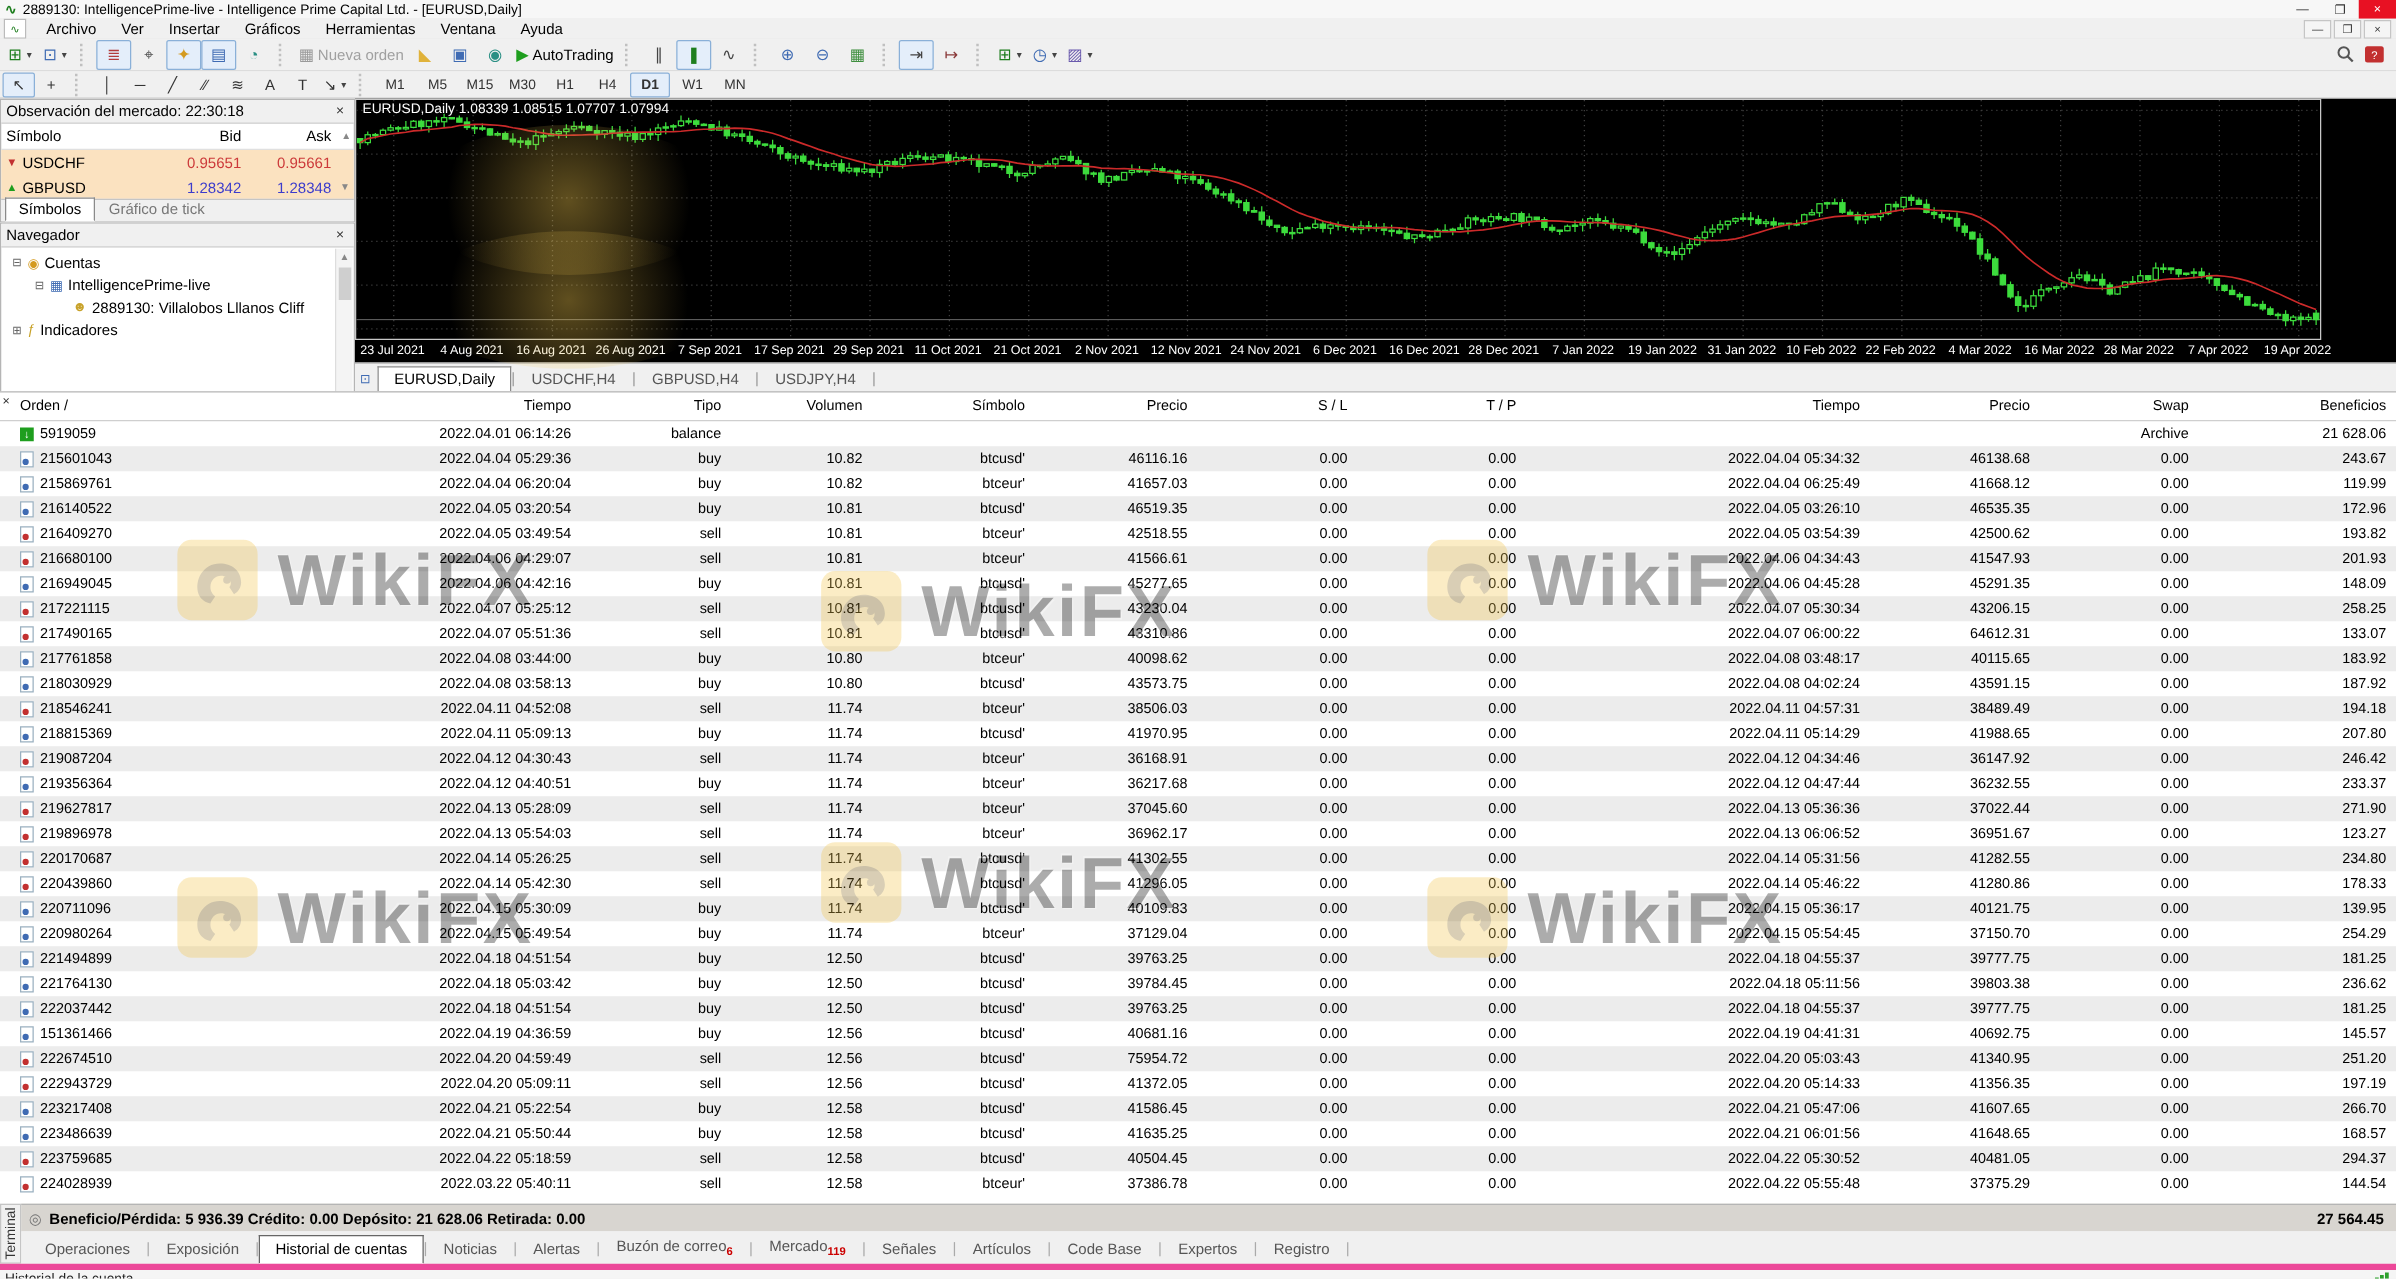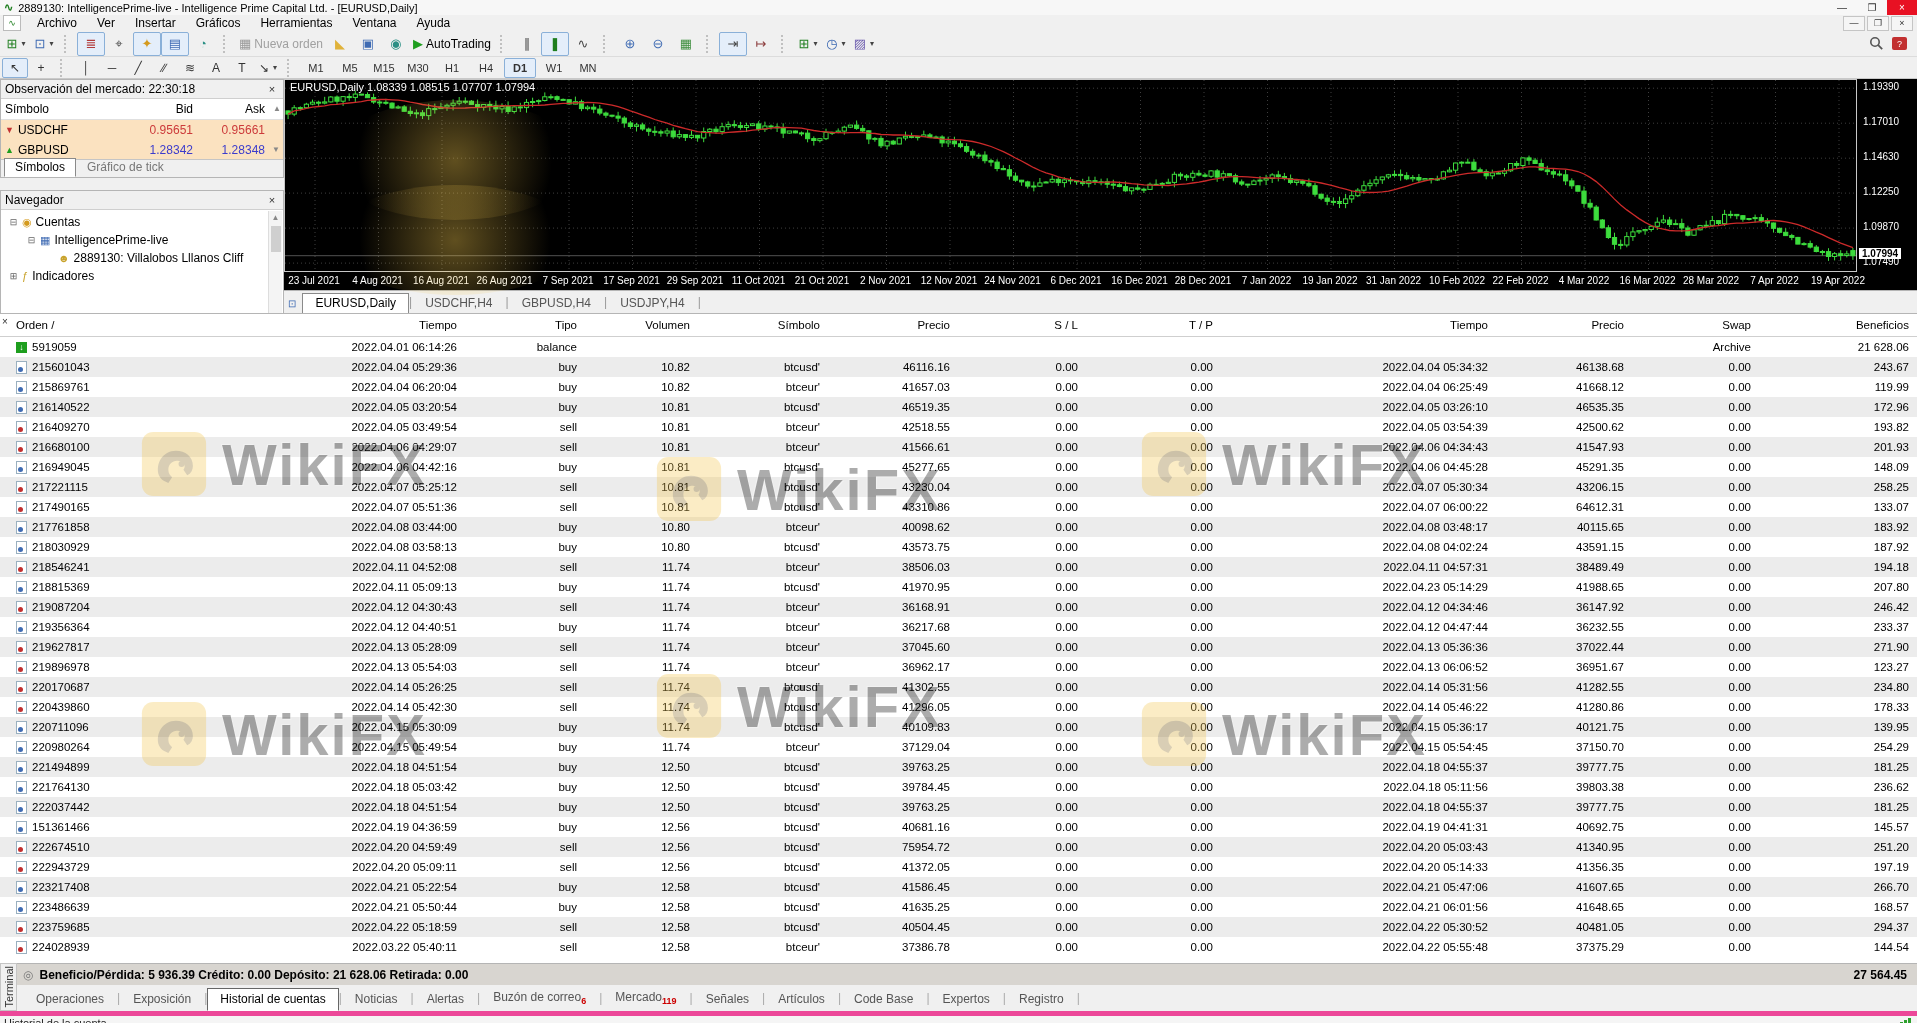--- a/index.html
+++ b/index.html
@@ -51,21 +51,21 @@
   .mw-row .sym{padding-left:4px;display:flex;align-items:center;gap:4px}
   .mw-row .r{text-align:right;padding-right:4px}
   .mw-row.down .r{color:#cc3a3a}
   .mw-row.up .r{color:#3c3ccc}
   .sarr{font-size:9px}
   .scrollch{color:#888;font-size:8px;text-align:center}
   .ptabs{position:absolute;left:0;bottom:0;width:100%;height:18px;background:#f0f0f0;border-top:1px solid #c5c5c5;
          display:flex;align-items:flex-end;padding-left:3px;box-sizing:border-box}
   .ptab{padding:1px 10px 2px;font-size:12px;color:#777;border:1px solid transparent}
   .ptab.active{background:#fff;border:1px solid #8a8a8a;border-bottom:1px solid #fff;color:#000}
-  #navigator{left:0;top:190px;width:284px;height:162px}
+  #navigator{left:0;top:178px;width:284px;height:162px}
   #nav-tree{position:relative;padding-top:3px}
   .nav-item{height:18px;display:flex;align-items:center;gap:4px;font-size:12px;white-space:nowrap}
   .nav-exp{width:9px;height:9px;font-size:9px;line-height:9px;color:#666;text-align:center}
   .nav-ico{font-size:11px}
   .nav-scroll{position:absolute;right:1px;top:20px;width:14px;bottom:20px;background:#f4f4f4;border-left:1px solid #ddd;
               display:flex;flex-direction:column;align-items:center;font-size:8px;color:#888;padding-top:2px;box-sizing:border-box}
   .nav-thumb{width:10px;height:26px;background:#cfcfcf;margin-top:4px}
   
   #chart-region{left:284px;top:79px;width:1633px;height:234px;background:#000;overflow:hidden}
   #plot{left:0;top:0;width:1573px;height:193px;border:1px solid #c8c8c8;box-sizing:border-box}
@@ -911,29 +911,20 @@
         <line x1="1549.6" y1="172.0" x2="1549.6" y2="180.4" stroke="#3ddc3d" stroke-width="1"></line>
         <rect x="1547.5" y="173.7" width="4.2" height="2.8" fill="#000000" stroke="#3ddc3d" stroke-width="1"></rect>
         <line x1="1555.7" y1="170.2" x2="1555.7" y2="180.6" stroke="#3ddc3d" stroke-width="1"></line>
         <rect x="1553.6" y="173.7" width="4.2" height="1.8" fill="#3ddc3d" stroke="#3ddc3d" stroke-width="1"></rect>
         <line x1="1561.8" y1="170.7" x2="1561.8" y2="177.4" stroke="#3ddc3d" stroke-width="1"></line>
         <rect x="1559.7" y="173.9" width="4.2" height="1.6" fill="#000000" stroke="#3ddc3d" stroke-width="1"></rect>
         <line x1="1567.9" y1="168.0" x2="1567.9" y2="179.9" stroke="#3ddc3d" stroke-width="1"></line>
         <rect x="1565.8" y="170.6" width="4.2" height="5.1" fill="#3ddc3d" stroke="#3ddc3d" stroke-width="1"></rect>
         <polyline points="3.1,34.1 9.2,30.9 15.3,29.8 21.4,28.4 27.5,27.2 33.6,26.5 39.7,25.8 45.8,24.7 52.0,24.3 58.1,23.6 64.2,23.0 70.3,22.3 76.4,21.7 82.5,20.4 88.6,20.0 94.7,19.5 100.9,19.5 107.0,19.9 113.1,20.2 119.2,20.9 125.3,22.2 131.4,23.1 137.5,24.5 143.7,25.4 149.8,26.5 155.9,27.5 162.0,28.1 168.1,28.2 174.2,28.1 180.3,28.0 186.4,27.7 192.6,27.7 198.7,27.2 204.8,26.6 210.9,26.3 217.0,25.6 223.1,25.8 229.2,25.7 235.3,25.7 241.5,25.5 247.6,25.4 253.7,25.3 259.8,25.0 265.9,24.4 272.0,23.8 278.1,23.4 284.2,23.3 290.4,22.7 296.5,22.9 302.6,22.5 308.7,22.7 314.8,23.1 320.9,24.1 327.0,25.2 333.1,26.6 339.3,28.6 345.4,30.9 351.5,32.9 357.6,35.1 363.7,37.2 369.8,39.5 375.9,41.4 382.1,43.2 388.2,45.4 394.3,47.0 400.4,48.7 406.5,50.2 412.6,51.7 418.7,52.4 424.8,52.6 431.0,53.1 437.1,53.0 443.2,52.4 449.3,52.0 455.4,51.5 461.5,51.1 467.6,50.1 473.7,49.7 479.9,48.8 486.0,48.2 492.1,47.4 498.2,47.5 504.3,47.7 510.4,47.8 516.5,48.2 522.6,49.3 528.8,50.5 534.9,51.3 541.0,51.9 547.1,52.5 553.2,52.7 559.3,52.8 565.4,52.6 571.6,52.7 577.7,52.5 583.8,53.1 589.9,53.5 596.0,54.5 602.1,54.7 608.2,55.0 614.3,54.9 620.5,55.2 626.6,55.6 632.7,56.0 638.8,56.6 644.9,57.6 651.0,58.2 657.1,59.2 663.2,59.3 669.4,59.7 675.5,59.8 681.6,60.6 687.7,61.5 693.8,62.8 699.9,64.6 706.0,66.5 712.1,69.0 718.3,71.7 724.4,74.6 730.5,78.0 736.6,81.0 742.7,84.4 748.8,87.7 754.9,90.5 761.0,92.8 767.2,94.7 773.3,96.8 779.4,98.3 785.5,99.7 791.6,100.7 797.7,101.8 803.8,102.1 810.0,102.3 816.1,102.3 822.2,102.1 828.3,102.0 834.4,102.3 840.5,103.0 846.6,103.7 852.7,104.2 858.9,104.9 865.0,105.2 871.1,105.4 877.2,105.4 883.3,105.5 889.4,104.9 895.5,104.4 901.6,103.9 907.8,103.0 913.9,102.1 920.0,101.0 926.1,99.7 932.2,98.7 938.3,97.5 944.4,96.9 950.5,96.7 956.7,96.7 962.8,96.9 968.9,97.4 975.0,97.8 981.1,97.8 987.2,98.0 993.3,98.1 999.4,98.3 1005.6,99.2 1011.7,99.5 1017.8,100.2 1023.9,101.0 1030.0,101.9 1036.1,103.0 1042.2,104.3 1048.4,105.9 1054.5,107.7 1060.6,109.2 1066.7,110.8 1072.8,111.9 1078.9,112.4 1085.0,112.5 1091.1,112.4 1097.3,111.9 1103.4,111.1 1109.5,109.6 1115.6,107.8 1121.7,106.1 1127.8,104.2 1133.9,102.4 1140.0,100.9 1146.2,99.6 1152.3,98.8 1158.4,97.7 1164.5,96.7 1170.6,95.4 1176.7,94.3 1182.8,93.3 1188.9,92.9 1195.1,92.6 1201.2,92.4 1207.3,92.1 1213.4,91.5 1219.5,90.9 1225.6,89.7 1231.7,88.7 1237.9,87.6 1244.0,86.8 1250.1,86.9 1256.2,87.5 1262.3,88.2 1268.4,88.5 1274.5,88.8 1280.6,89.2 1286.8,90.1 1292.9,91.5 1299.0,94.0 1305.1,97.4 1311.2,101.6 1317.3,106.9 1323.4,112.9 1329.5,119.1 1335.7,124.9 1341.8,129.9 1347.9,134.3 1354.0,138.6 1360.1,142.4 1366.2,145.5 1372.3,147.9 1378.4,149.1 1384.6,150.5 1390.7,150.8 1396.8,150.8 1402.9,150.6 1409.0,149.5 1415.1,148.0 1421.2,147.1 1427.3,146.2 1433.5,145.7 1439.6,144.5 1445.7,143.6 1451.8,143.1 1457.9,143.1 1464.0,142.6 1470.1,142.1 1476.3,141.6 1482.4,140.6 1488.5,140.5 1494.6,141.0 1500.7,141.8 1506.8,143.1 1512.9,144.7 1519.0,146.9 1525.2,149.5 1531.3,152.2 1537.4,154.7 1543.5,157.6 1549.6,160.4 1555.7,163.1 1561.8,165.4 1567.9,167.6" fill="none" stroke="#cc2a2a" stroke-width="1.3"></polyline>
       </svg></div>
-  <div id="scale" class="abs">
-      <span class="ptick" style="top: 2.22769px;">1.19390</span>
-      <span class="ptick" style="top: 37.1954px;">1.17010</span>
-      <span class="ptick" style="top: 72.1631px;">1.14630</span>
-      <span class="ptick" style="top: 107.131px;">1.12250</span>
-      <span class="ptick" style="top: 142.098px;">1.09870</span>
-      <span class="ptick" style="top: 177.066px;">1.07490</span>
-      <span id="price-badge" style="top: 168.661px;">1.07994</span>
-    </div>
   <div id="dates" class="abs">
       <span class="dtick" style="left: 30px;">23 Jul 2021</span>
       <span class="dtick" style="left: 93.5px;">4 Aug 2021</span>
       <span class="dtick" style="left: 157px;">16 Aug 2021</span>
       <span class="dtick" style="left: 220.5px;">26 Aug 2021</span>
       <span class="dtick" style="left: 284px;">7 Sep 2021</span>
       <span class="dtick" style="left: 347.5px;">17 Sep 2021</span>
       <span class="dtick" style="left: 411px;">29 Sep 2021</span>
       <span class="dtick" style="left: 474.5px;">11 Oct 2021</span>
       <span class="dtick" style="left: 538px;">21 Oct 2021</span>
@@ -1192,21 +1183,21 @@
           <span class="doc buy"></span>
           <span>218815369</span>
         </span>
         <span class="tcell c1">2022.04.11 05:09:13</span>
         <span class="tcell c2">buy</span>
         <span class="tcell c3">11.74</span>
         <span class="tcell c4">btcusd'</span>
         <span class="tcell c5">41970.95</span>
         <span class="tcell c6">0.00</span>
         <span class="tcell c7">0.00</span>
-        <span class="tcell c8">2022.04.23 05:14:29</span>
+        <span class="tcell c8">2022.04.11 05:14:29</span>
         <span class="tcell c9">41988.65</span>
         <span class="tcell c10">0.00</span>
         <span class="tcell c11">207.80</span>
       </div>
       <div class="trow alt">
         <span class="tcell c0">
           <span class="doc sell"></span>
           <span>219087204</span>
         </span>
         <span class="tcell c1">2022.04.12 04:30:43</span>

